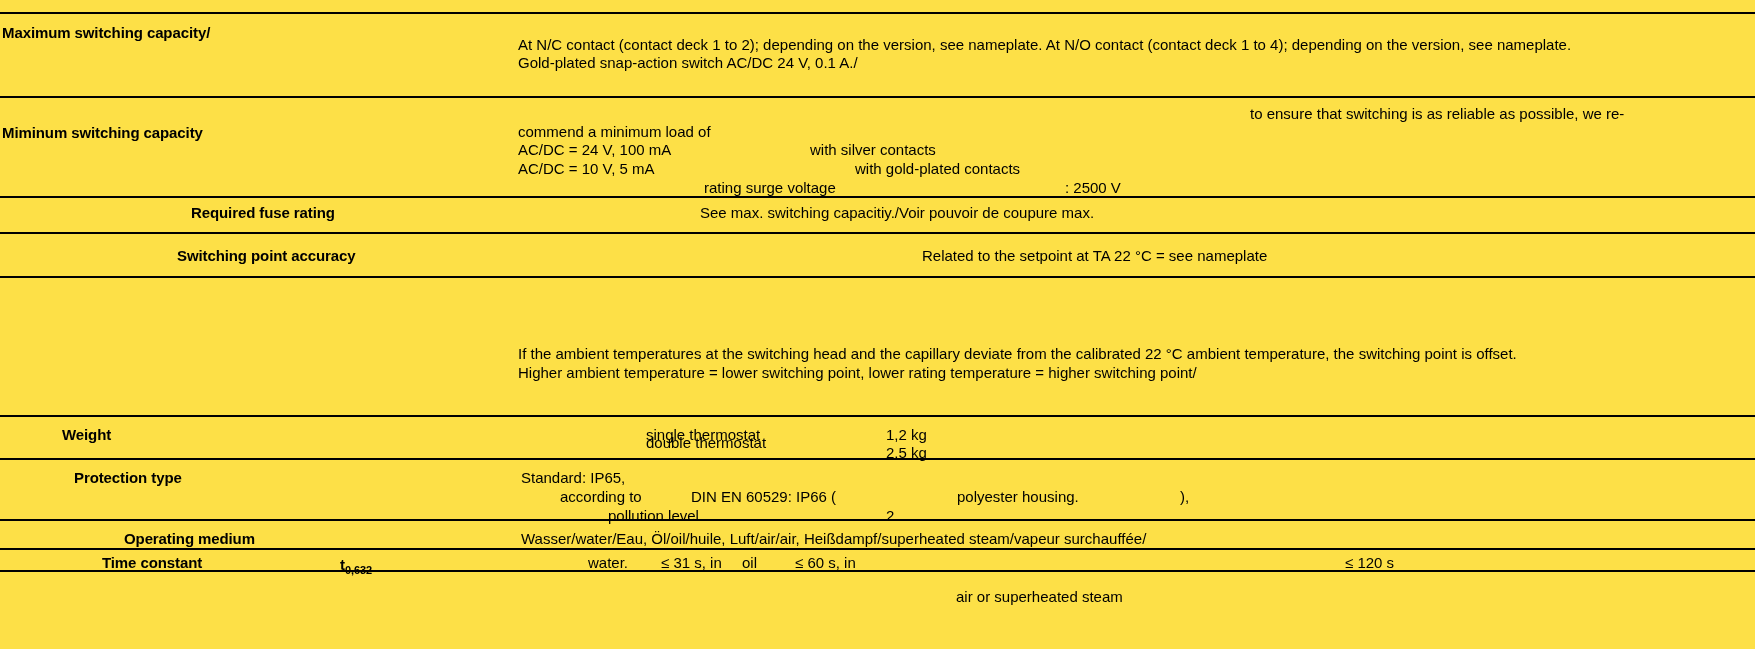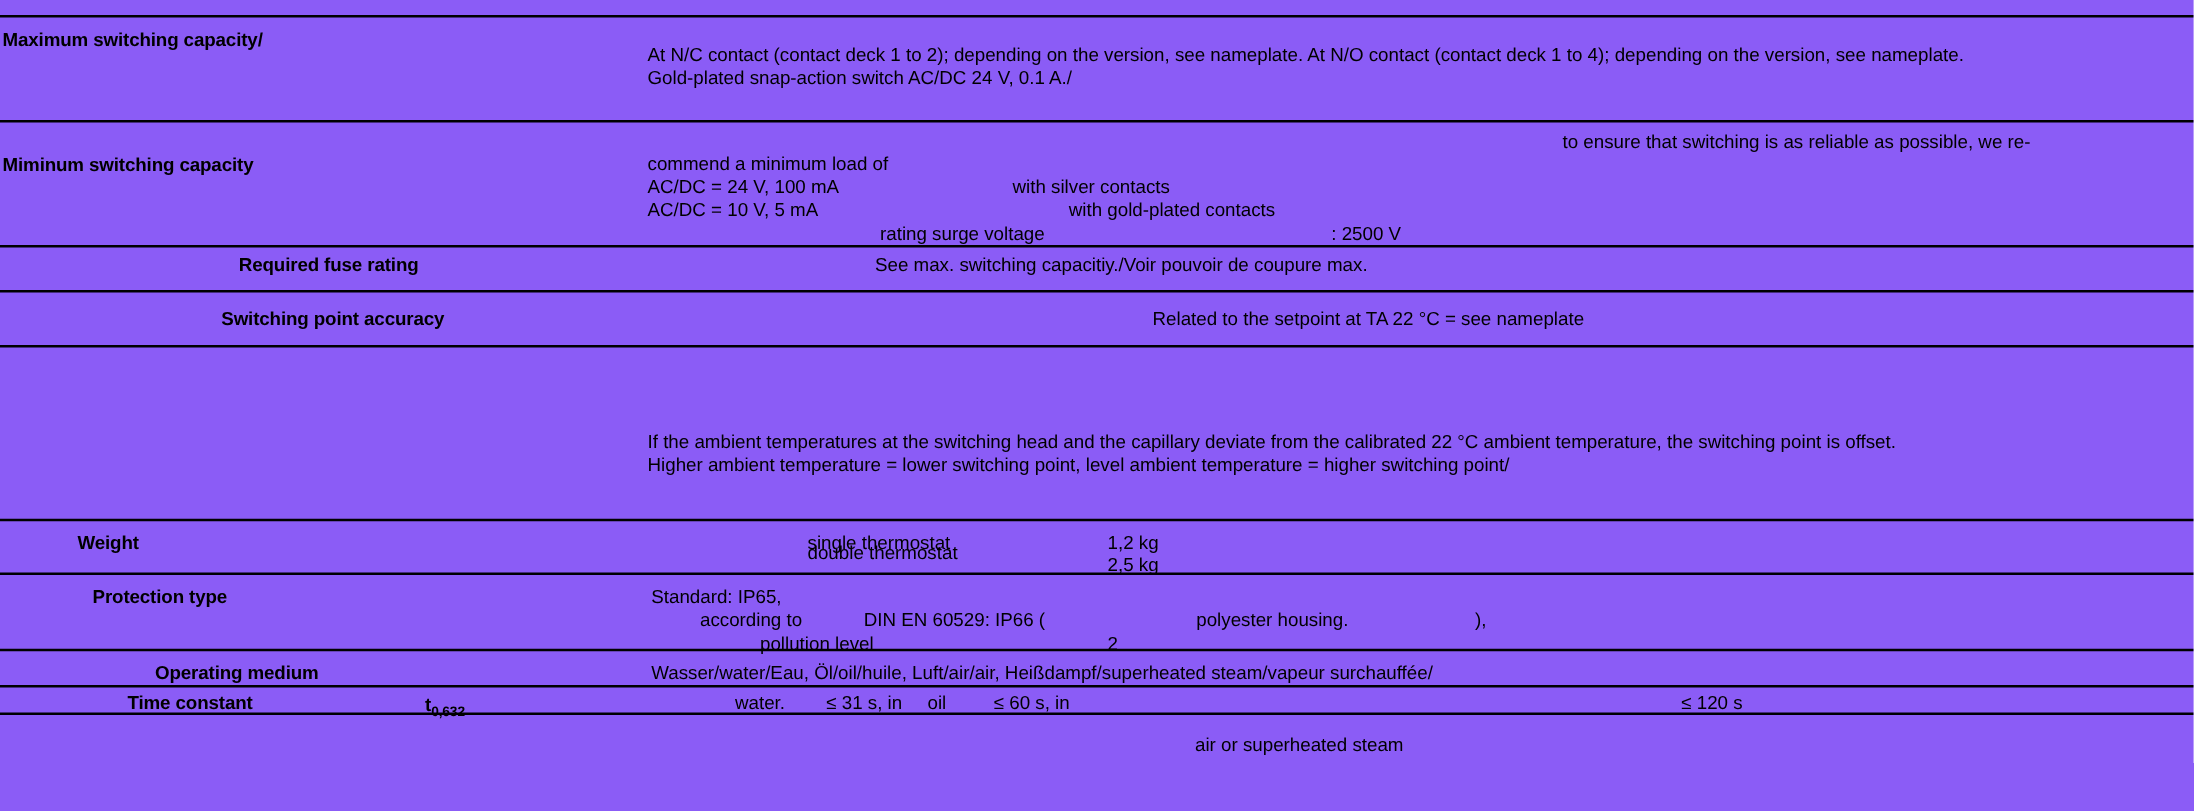--- a/index.html
+++ b/index.html
@@ -10,21 +10,21 @@
   }
   body {
     font-family: "Liberation Sans", sans-serif;
     color: #000000;
     -webkit-font-smoothing: antialiased;
   }
   .sheet {
     position: relative;
     width: 1755px;
     height: 649px;
-    background: #8b5cf6;
+    background: #fde047;
     overflow: hidden;
   }
   
   .rule {
     position: absolute;
     left: 0;
     width: 1755px;
     height: 0;
     border-top: 2px solid #000000;
   }
@@ -78,21 +78,21 @@
   <div class="t" style="left:704px; top:178px;">rating surge voltage</div>
   <div class="t" style="left:1065px; top:178px;">: 2500 V</div>
 
   <div class="t bold" style="left:191px; top:203px;">Required fuse rating</div>
   <div class="t" style="left:700px; top:203px;">See max. switching capacitiy./Voir pouvoir de coupure max.</div>
 
   <div class="t bold" style="left:177px; top:246px;">Switching point accuracy</div>
   <div class="t" style="left:922px; top:246px;">Related to the setpoint at TA 22 °C = see nameplate</div>
 
   <div class="t" style="left:518px; top:344px;">If the ambient temperatures at the switching head and the capillary deviate from the calibrated 22 °C ambient temperature, the switching point is offset.</div>
-  <div class="t" style="left:518px; top:363px;">Higher ambient temperature = lower switching point, level ambient temperature = higher switching point/</div>
+  <div class="t" style="left:518px; top:363px;">Higher ambient temperature = lower switching point, lower rating temperature = higher switching point/</div>
 
   <div class="t bold" style="left:62px;  top:425px;">Weight</div>
   <div class="t" style="left:646px; top:425px;">single thermostat</div>
   <div class="t" style="left:886px; top:425px;">1,2 kg</div>
   <div class="t" style="left:646px; top:433px;">double thermostat</div>
   <div class="t" style="left:886px; top:443px;">2,5 kg</div>
 
   <div class="t bold" style="left:74px;  top:468px;">Protection type</div>
   <div class="t" style="left:521px; top:468px;">Standard: IP65,</div>
   <div class="t" style="left:560px; top:487px;">according to</div>

